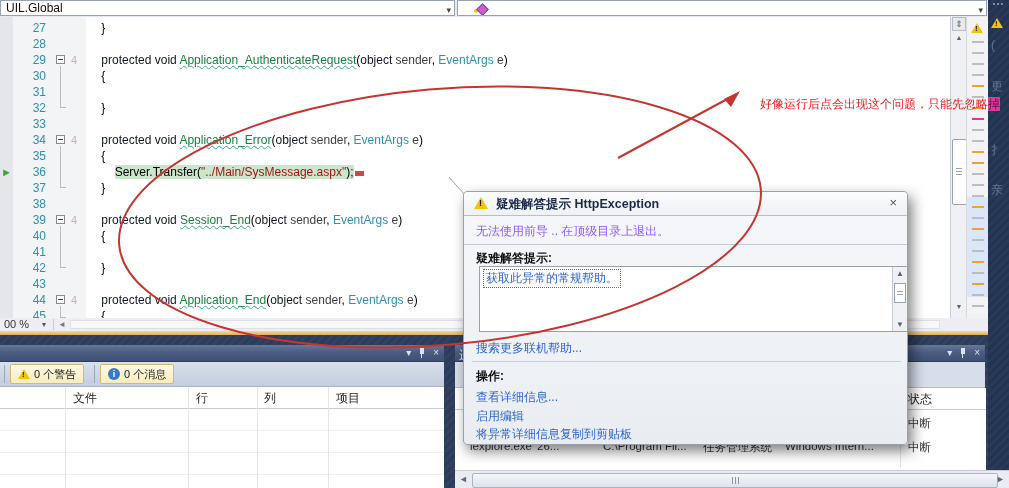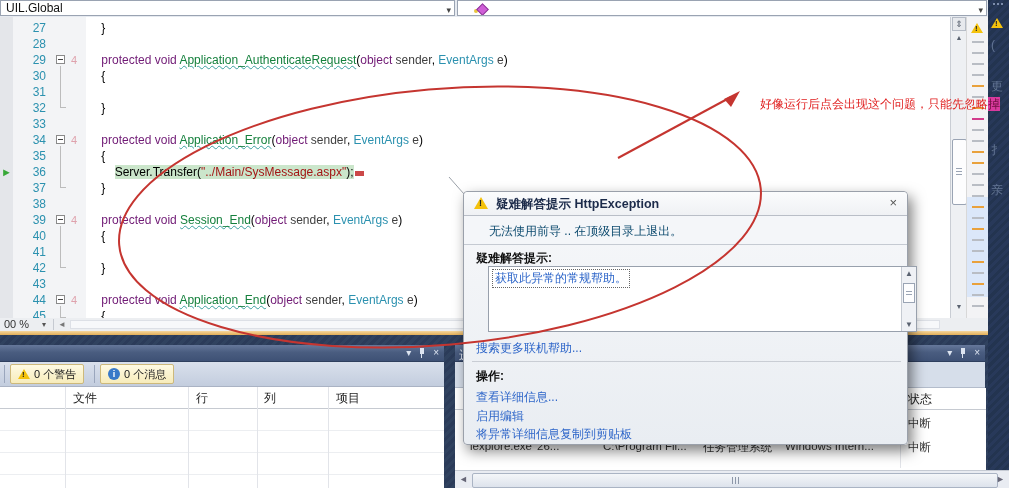--- a/index.html
+++ b/index.html
@@ -18,21 +18,21 @@
   #editor{left:0;top:17px;width:950px;height:301px;background:#fff;overflow:hidden}
   #gutter-ind{left:0;top:0;width:13px;height:301px;background:#e4e6ea;position:absolute}
   #gutter{left:13px;top:0;width:73px;height:301px;background:#f3f4f6;position:absolute}
   .code-row{position:absolute;left:0;width:950px;height:16px;line-height:16px;white-space:pre;
             font-family:Liberation Sans, sans-serif;font-size:12px}
   .ln{position:absolute;left:13px;width:33px;text-align:right;color:#2b91af}
   .fbox{position:absolute;left:56px;top:3px;width:9px;height:9px;border:1px solid #8a8a8a;background:#fff;box-sizing:border-box}
   .fbox::after{content:"";position:absolute;left:1px;top:3px;width:5px;height:1px;background:#444}
   .ref{position:absolute;left:71px;color:#dfa2ac;font-size:11px}
   .codetext{position:absolute;left:88px;color:#000}
-  .c-k{color:#701a75}.c-t{color:#2b91af}.c-g{color:#404040}.c-s{color:#a31515}
+  .c-k{color:#0f172a}.c-t{color:#2b91af}.c-g{color:#404040}.c-s{color:#a31515}
   .c-u{color:#15803d;text-decoration:underline wavy #3ba0a0;text-decoration-thickness:1px}
   .hlg{background:#cbe6cb}
   .errmark{display:inline-block;width:9px;height:5px;background:#cb4848;margin-left:1px}
   .cur-arrow{position:absolute;left:1px;top:0;color:#37a837;font-size:11px}
   .fline{position:absolute;left:60px;width:1px;background:#bcbcbc}
   .fline::after{content:"";position:absolute;bottom:0;left:0;width:6px;height:1px;background:#bcbcbc}
   
   #vsb{left:950px;top:17px;width:16px;height:301px;background:#eef0f3;border-left:1px solid #c9cdd4;box-sizing:border-box}
   .sbtn{position:absolute;left:1px;width:14px;text-align:center;color:#5a6270;background:#e7e9ed;border:1px solid #b6bcc6;box-sizing:border-box}
   #vthumb{position:absolute;left:1px;top:122px;width:13px;height:64px;background:#fdfdfe;border:1px solid #9aa4b4;border-radius:2px}
@@ -82,23 +82,23 @@
   #strip .grip{position:absolute;left:4px;top:3px;width:12px;height:3px;
     background:radial-gradient(circle at 2px 1px,#7c8cab 1px,transparent 1.2px) 0 0/4px 3px}
   .sglyph{position:absolute;left:3px;color:#93a6c4;font-size:12px;opacity:.55}
   
   #dialog{left:463px;top:191px;width:445px;height:254px;z-index:30;background:linear-gradient(#f7f8fa,#e9edf2);
           border:1px solid #9aa0aa;border-radius:4px;box-shadow:4px 6px 14px rgba(0,0,0,.5);box-sizing:border-box;font-size:12px}
   #dlg-title{position:absolute;left:0;top:0;width:100%;height:24px;border-bottom:1px solid #b9bec7;background:linear-gradient(#fbfcfd,#eff1f4);border-radius:4px 4px 0 0;box-sizing:border-box}
   #dlg-title .t{position:absolute;left:32px;top:4px;font-weight:bold;color:#1c2b4a;font-size:12.5px}
   #dlg-close{position:absolute;right:10px;top:3px;font-size:13px;color:#555;cursor:default}
   #dlg-msg{position:absolute;left:0;top:24px;width:100%;height:29px;background:#f4f6f9;border-bottom:1px solid #c5cad2;box-sizing:border-box}
-  #dlg-msg span{position:absolute;left:25px;top:7px;color:#0c4a6e}
+  #dlg-msg span{position:absolute;left:12px;top:7px;color:#8b5cf6}
   .dlg-label{position:absolute;left:12px;font-weight:bold;color:#111}
-  #dlg-list{position:absolute;left:24px;top:74px;width:429px;height:66px;background:#fff;border:1px solid #98a0ac;box-sizing:border-box}
+  #dlg-list{position:absolute;left:15px;top:74px;width:429px;height:66px;background:#fff;border:1px solid #98a0ac;box-sizing:border-box}
   #dlg-tip{position:absolute;left:3px;top:2px;color:#2e66c9;border:1px dotted #666;padding:0 2px}
   #dlg-lsb{position:absolute;right:0;top:0;width:15px;height:64px;background:#eff1f5;border-left:1px solid #c5cad2;box-sizing:border-box}
   #dlg-lsb .a{position:absolute;left:1px;width:12px;text-align:center;font-size:8px;color:#5a6270}
   #dlg-lsb .th{position:absolute;left:1px;top:16px;width:12px;height:20px;background:#fdfdfe;border:1px solid #9aa4b4;box-sizing:border-box}
   #dlg-lsb .th::after{content:"";position:absolute;left:2px;top:7px;width:6px;height:1px;background:#9aa4b4;box-shadow:0 3px #9aa4b4}
   .dlg-link{position:absolute;left:12px;color:#2e66c9}
   #dlg-hr{position:absolute;left:8px;top:169px;width:429px;height:1px;background:#c9cdd4}
   
   #overlay{left:0;top:0;width:1009px;height:488px;z-index:50;pointer-events:none}
   #red-note{left:760px;top:96px;z-index:45;font-size:12px;color:#e02020;white-space:nowrap}

